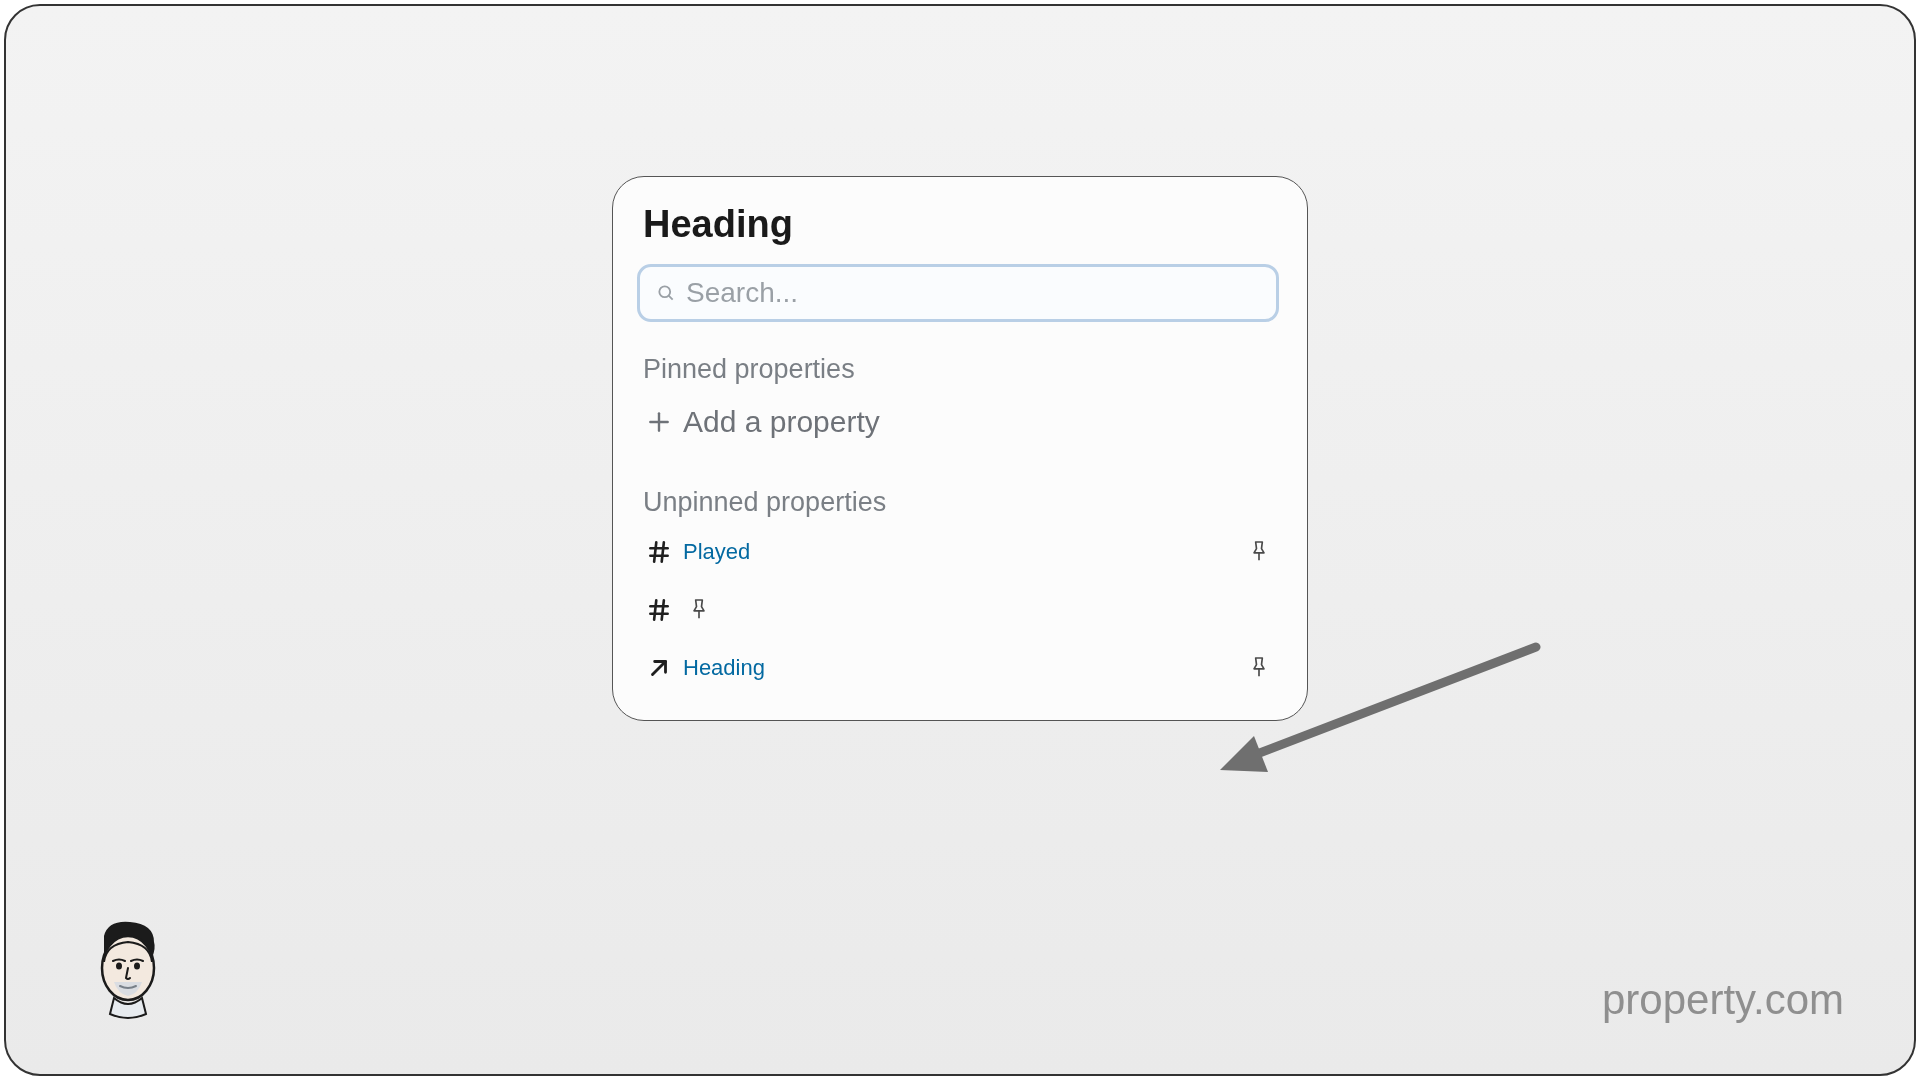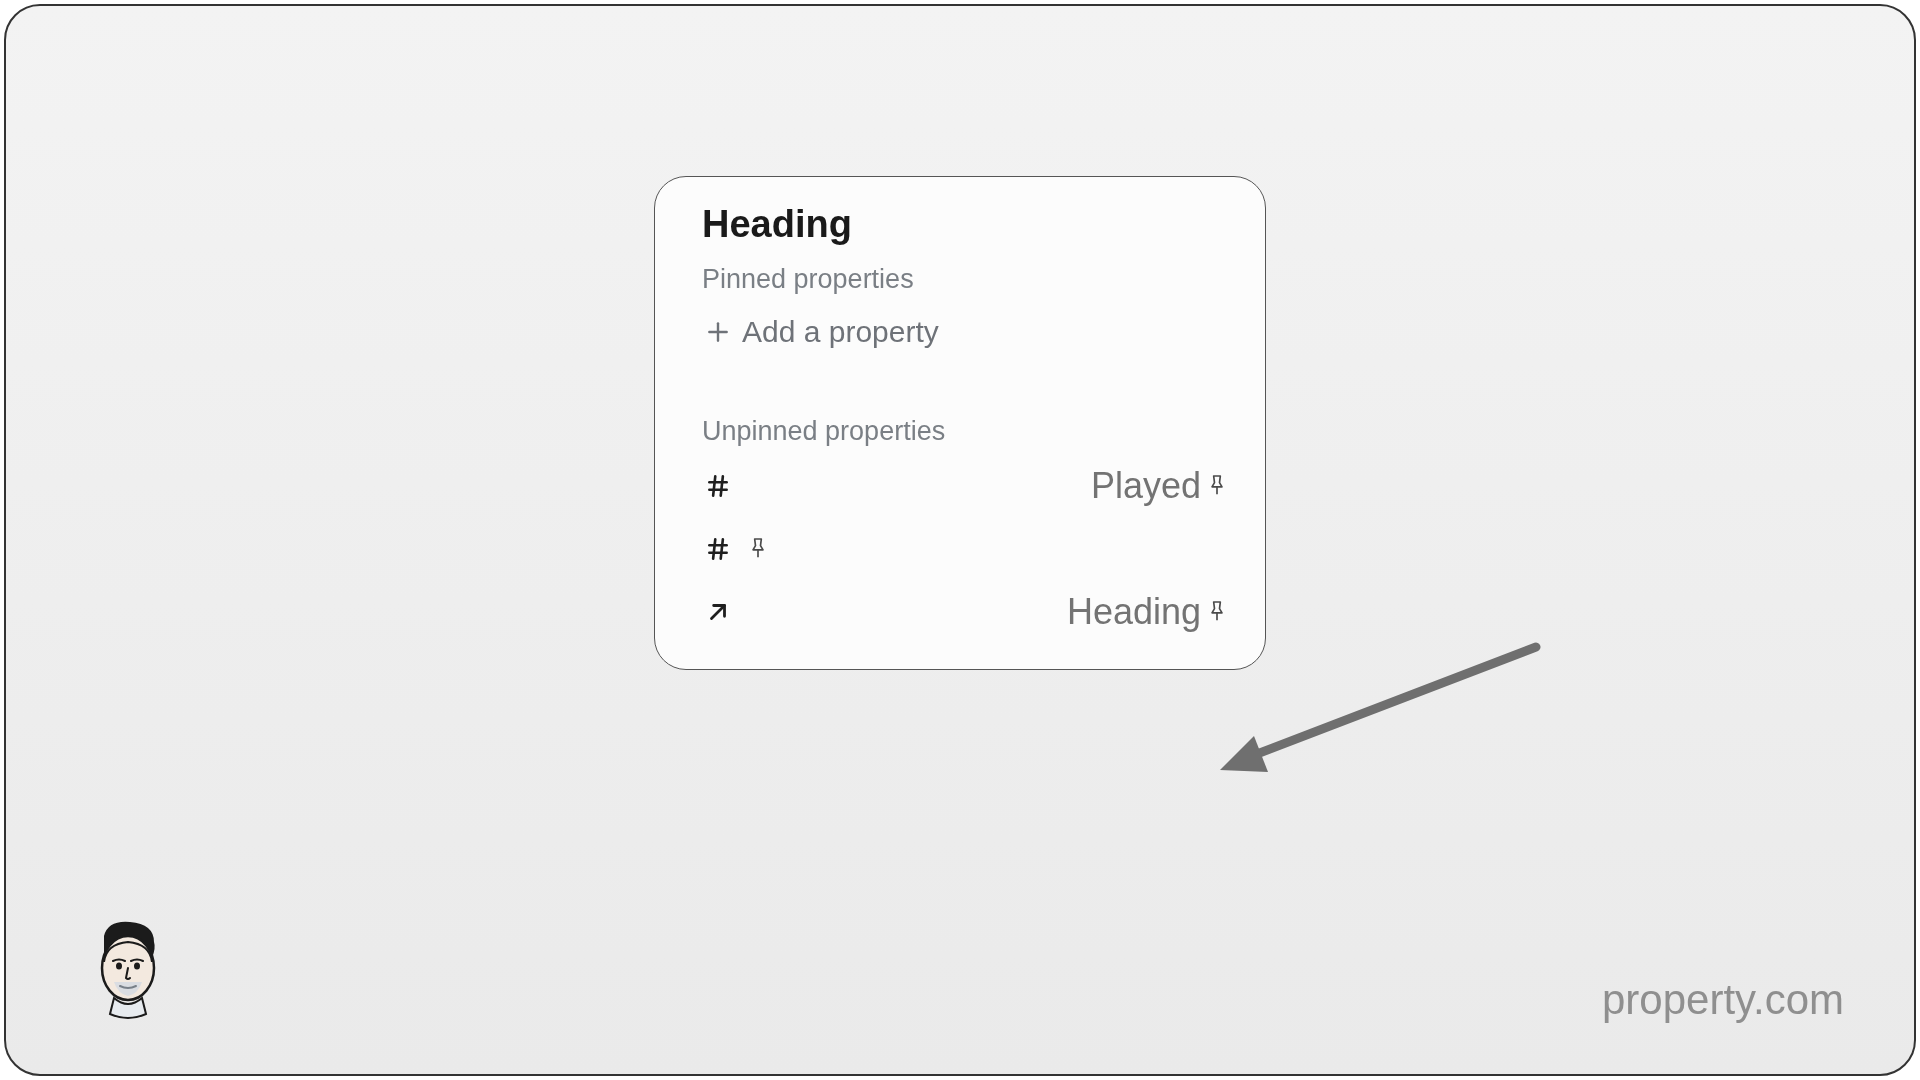--- a/index.html
+++ b/index.html
@@ -24,25 +24,25 @@
       border: 2px solid #333;
       border-radius: 36px;
       background: linear-gradient(to bottom, #f3f3f3, #eaeaea);
       overflow: hidden;
     }
     .popup {
       position: absolute;
       top: 170px;
       left: 50%;
       transform: translateX(-50%);
-      width: 612px;
+      width: 696px;
       background: #fcfcfc;
       border: 1px solid #555;
       border-radius: 32px;
-      padding: 26px 28px 32px 41px;
+      padding: 26px 28px 32px 24px;
     }
     .popup-title {
       font-size: 38px;
       font-weight: 700;
       color: #1a1a1a;
       margin-bottom: 18px;
       padding-left: 6px;
     }
     .search-wrapper {
       display: flex;
@@ -73,21 +73,21 @@
       font-weight: 400;
       color: #7a7f85;
       padding-left: 6px;
       margin-bottom: 14px;
     }
     .add-row {
       display: flex;
       align-items: center;
       padding: 6px 4px;
       cursor: pointer;
-      margin-bottom: 61px;
+      margin-bottom: 42px;
     }
     .add-row .icon-slot {
       width: 36px;
       display: flex;
       justify-content: center;
       margin-right: 6px;
     }
     .add-label {
       font-size: 30px;
       color: #6e7278;
@@ -105,23 +105,22 @@
       cursor: pointer;
     }
     .prop-row .icon-slot {
       width: 36px;
       display: flex;
       justify-content: center;
       margin-right: 6px;
     }
     .prop-label {
       flex: 1;
-      font-size: 36px;
-      color: #737373;
-      text-align: right;
+      font-size: 22px;
+      color: #0369a1;
     }
     .pin-btn {
       width: 32px;
       height: 32px;
       display: flex;
       align-items: center;
       justify-content: center;
       cursor: pointer;
       color: #4a4a4a;
     }
@@ -148,20 +147,27 @@
     }
   </style>
 </head>
 <body>
 
 <div class="outer-frame">
 
   <div class="popup">
     <div class="popup-title">Heading</div>
 
+    <div class="search-wrapper">
+      <svg width="20" height="20" viewBox="0 0 24 24" fill="none" stroke="#9aa0a6" stroke-width="2.2">
+          <circle cx="10.5" cy="10.5" r="6.5"></circle>
+          <line x1="20" y1="20" x2="15.2" y2="15.2"></line>
+        </svg>
+      <input class="search-input" type="text" placeholder="Search..." style="">
+    </div>
 
     <div class="section-label">Pinned properties</div>
 
     <div class="add-row">
       <span class="icon-slot">
         <svg width="26" height="26" viewBox="0 0 24 24" fill="none" stroke="#6e7278" stroke-width="2.2" stroke-linecap="round">
             <line x1="12" y1="4" x2="12" y2="20"></line>
             <line x1="4" y1="12" x2="20" y2="12"></line>
           </svg>
       </span>

